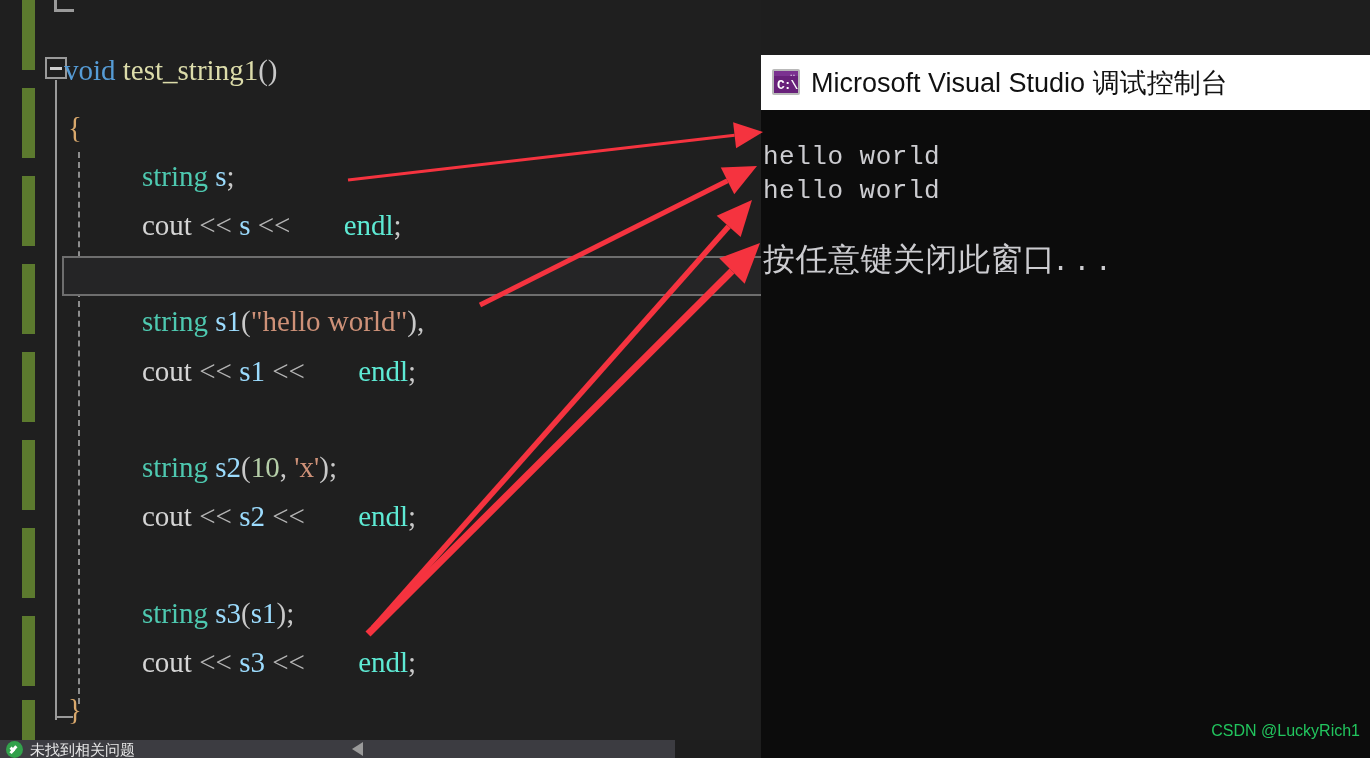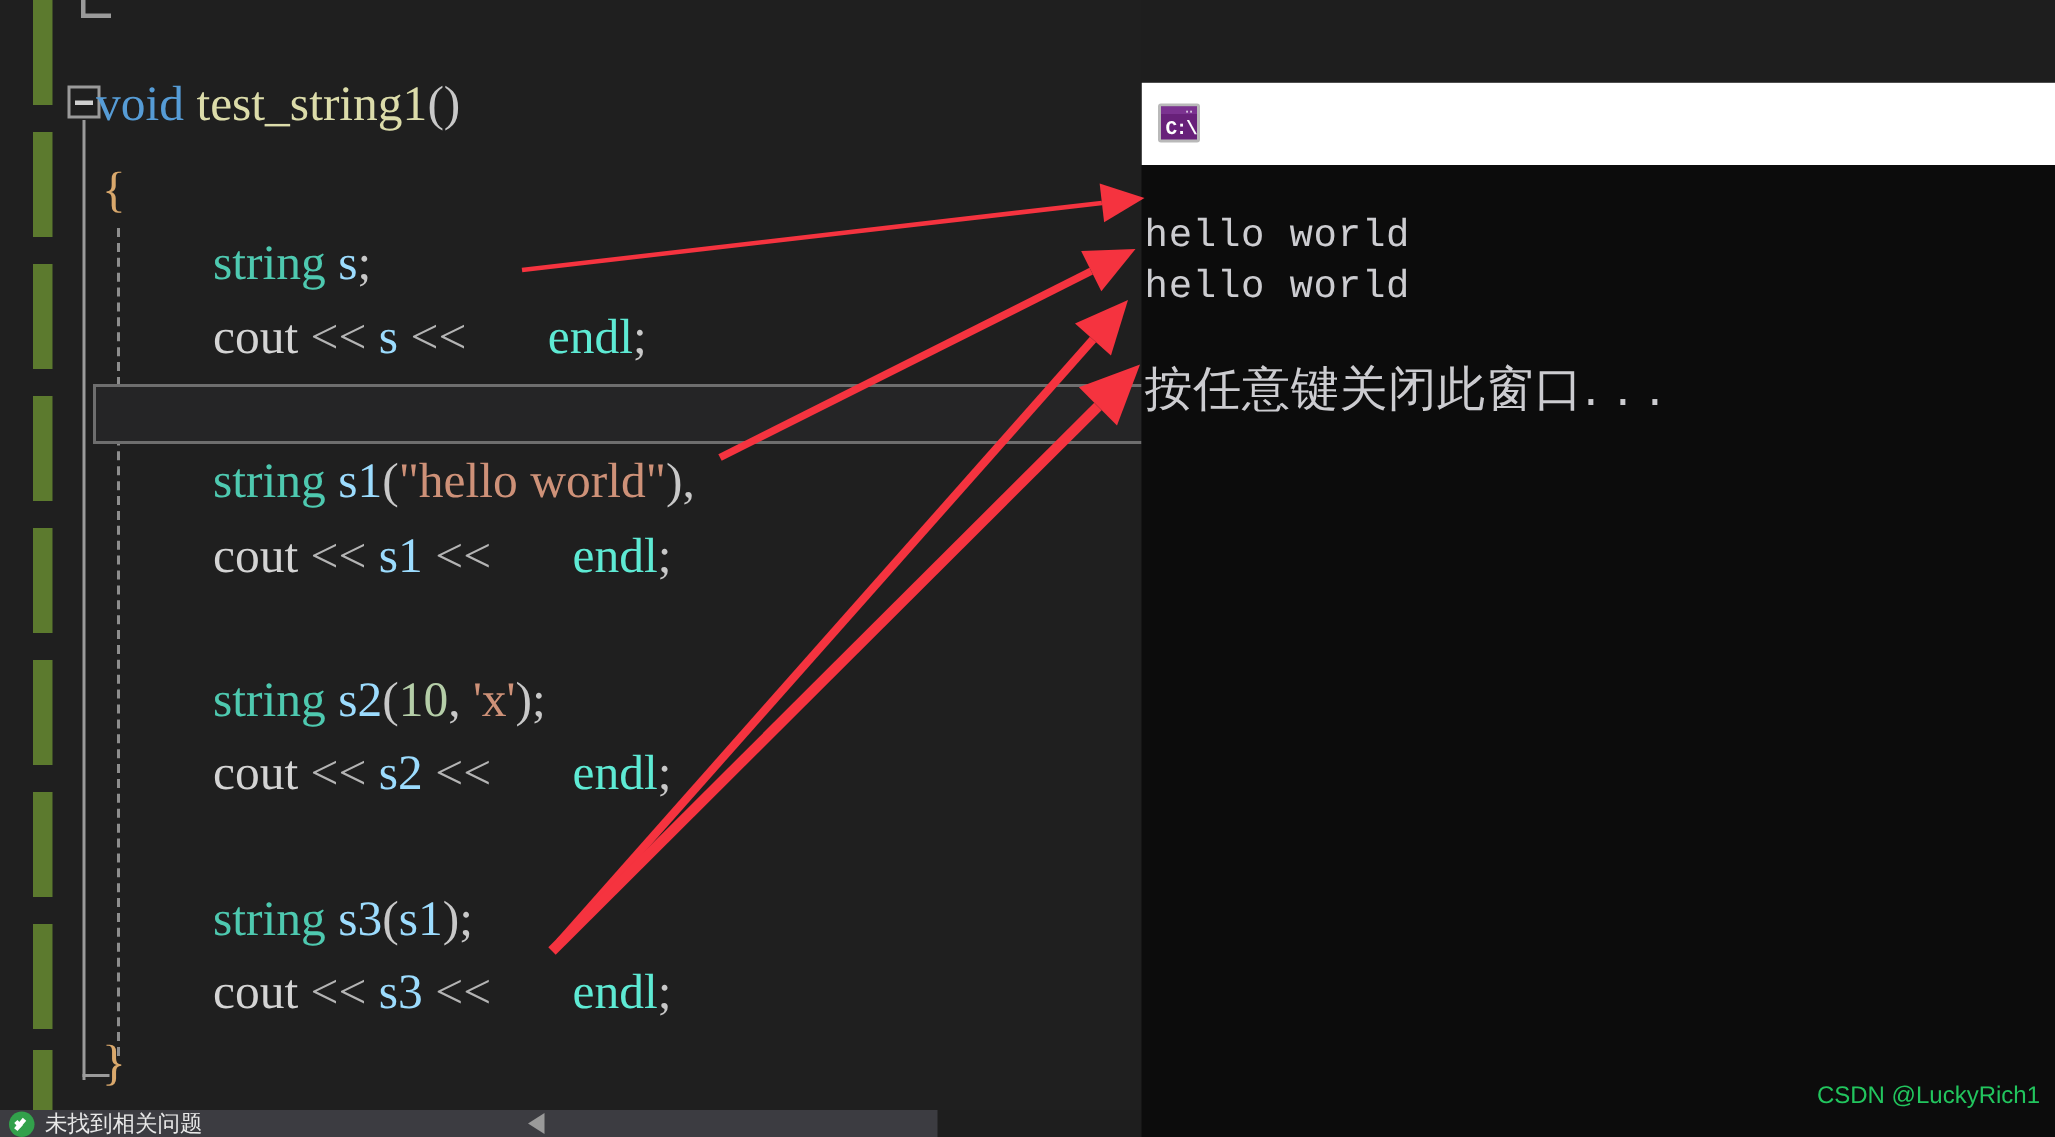--- a/index.html
+++ b/index.html
@@ -26,21 +26,21 @@
     background:#5c7a2e;
   }
 
   
   #code-area {
     position:absolute; left:38px; top:0; right:0; height:740px;
   }
 
   .code-line {
     position:absolute; left:0; height:49px; line-height:49px;
-    white-space:pre; font-size:33px;
+    white-space:pre; font-size:29px;
     font-family:"Liberation Serif", serif;
     letter-spacing:0px;
   }
 
   
   .t-kw   { color:#569cd6; }            
   .t-fn   { color:#dcdcaa; }            
   .t-type { color:#4ec9b0; }            
   .t-var  { color:#9cdcfe; }            
   .t-plain{ color:#d4d4d4; }            
@@ -86,21 +86,21 @@
 
   
   #current-line-box {
     position:absolute; left:24px; top:256px;
     width:736px; height:40px;
     border:2px solid #6e6e6e; background:#252526;
   }
 
   
   #status-bar {
-    position:absolute; left:0; top:740px; width:625px; height:18px;
+    position:absolute; left:0; top:740px; width:675px; height:18px;
     background:#3c3c41;
   }
   #status-check {
     position:absolute; left:6px; top:1px;
     width:17px; height:17px; border-radius:50%;
     background:#32a14b;
   }
   #status-check:after {
     content:""; position:absolute; left:4px; top:7px;
     width:5px; height:2.5px; background:#fff;
@@ -239,20 +239,21 @@
 </div>
 
 <div id="console-window">
 
   <div id="console-titlebar">
     <div id="console-icon">
       <div class="bar"></div>
       <div class="dots">▪▪</div>
       <div class="glyph">C:\</div>
     </div>
+    <div id="console-title">Microsoft Visual Studio 调试控制台</div>
   </div>
 
   <div id="console-body">
     <div id="console-lines">
         <div class="console-line">hello world</div>
         <div class="console-line">hello world</div>
         <div class="console-line blank">&nbsp;</div>
         <div class="console-line cjk">按任意键关闭此窗口. . .</div>
       </div>
   </div>

